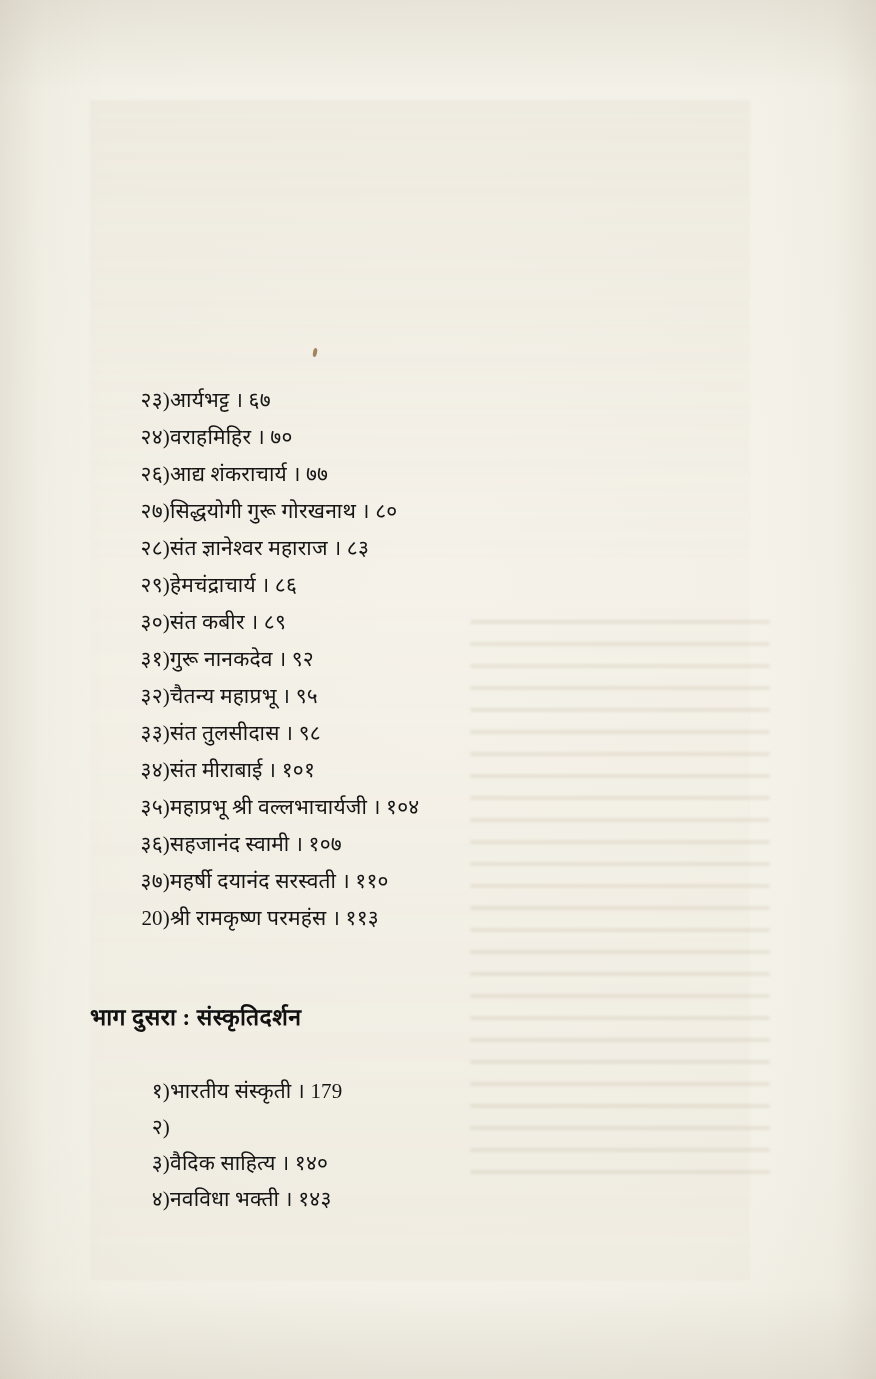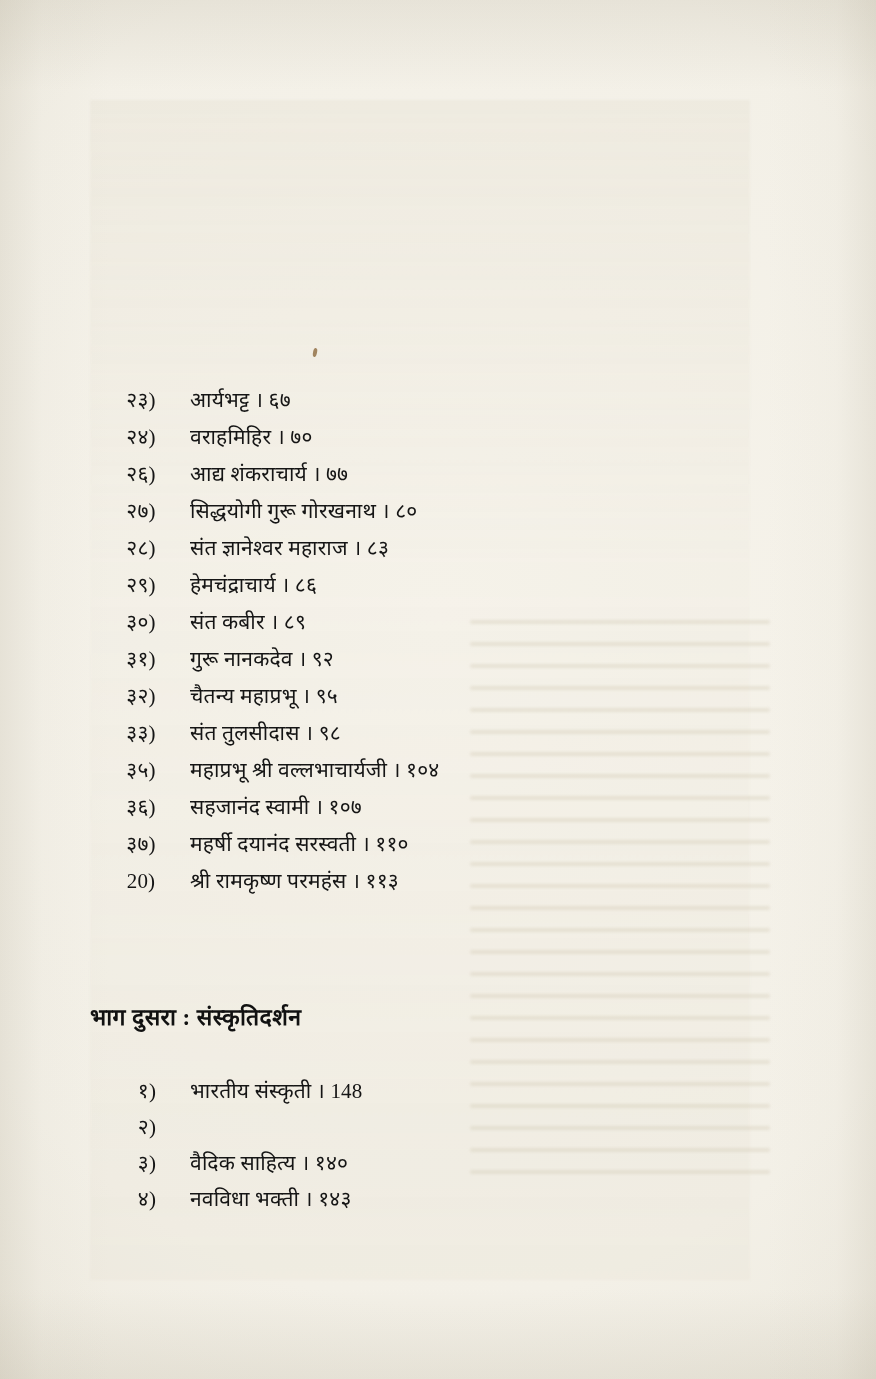--- a/index.html
+++ b/index.html
@@ -93,25 +93,24 @@
     display: flex;
     align-items: baseline;
     font-size: 21px;
     line-height: 37px;
     letter-spacing: 0.2px;
     color: #151515;
   }
   .toc-num {
     width: 58px;
     flex: 0 0 58px;
-    text-align: center;
+    text-align: right;
   }
   .toc-title {
     white-space: nowrap;
-    margin-left: 20px;
   }
 
   .section-heading {
     position: absolute;
     left: 90px;
     top: 1000px;
     font-size: 23px;
     font-weight: bold;
     letter-spacing: 0.4px;
     color: #111;
@@ -205,20 +204,24 @@
     </div>
     <div class="toc-row">
       <span class="toc-num">३२)</span>
       <span class="toc-title">चैतन्य महाप्रभू । ९५</span>
     </div>
     <div class="toc-row">
       <span class="toc-num">३३)</span>
       <span class="toc-title">संत तुलसीदास । ९८</span>
     </div>
     <div class="toc-row">
+      <span class="toc-num">३४)</span>
+      <span class="toc-title">संत मीराबाई । १०१</span>
+    </div>
+    <div class="toc-row">
       <span class="toc-num">३५)</span>
       <span class="toc-title">महाप्रभू श्री वल्लभाचार्यजी । १०४</span>
     </div>
     <div class="toc-row">
       <span class="toc-num">३६)</span>
       <span class="toc-title">सहजानंद स्वामी । १०७</span>
     </div>
     <div class="toc-row">
       <span class="toc-num">३७)</span>
       <span class="toc-title">महर्षी दयानंद सरस्वती । ११०</span>
@@ -227,21 +230,21 @@
       <span class="toc-num">20)</span>
       <span class="toc-title">श्री रामकृष्ण परमहंस । ११३</span>
     </div>
   </div>
 
   <div class="section-heading">भाग दुसरा : संस्कृतिदर्शन</div>
 
   <div class="toc-list-2">
     <div class="toc-row">
       <span class="toc-num">१)</span>
-      <span class="toc-title">भारतीय संस्कृती । 148</span>
+      <span class="toc-title">भारतीय संस्कृती । 179</span>
     </div>
     <div class="toc-row">
       <span class="toc-num">२)</span>
     </div>
     <div class="toc-row">
       <span class="toc-num">३)</span>
       <span class="toc-title">वैदिक साहित्य । १४०</span>
     </div>
     <div class="toc-row">
       <span class="toc-num">४)</span>

